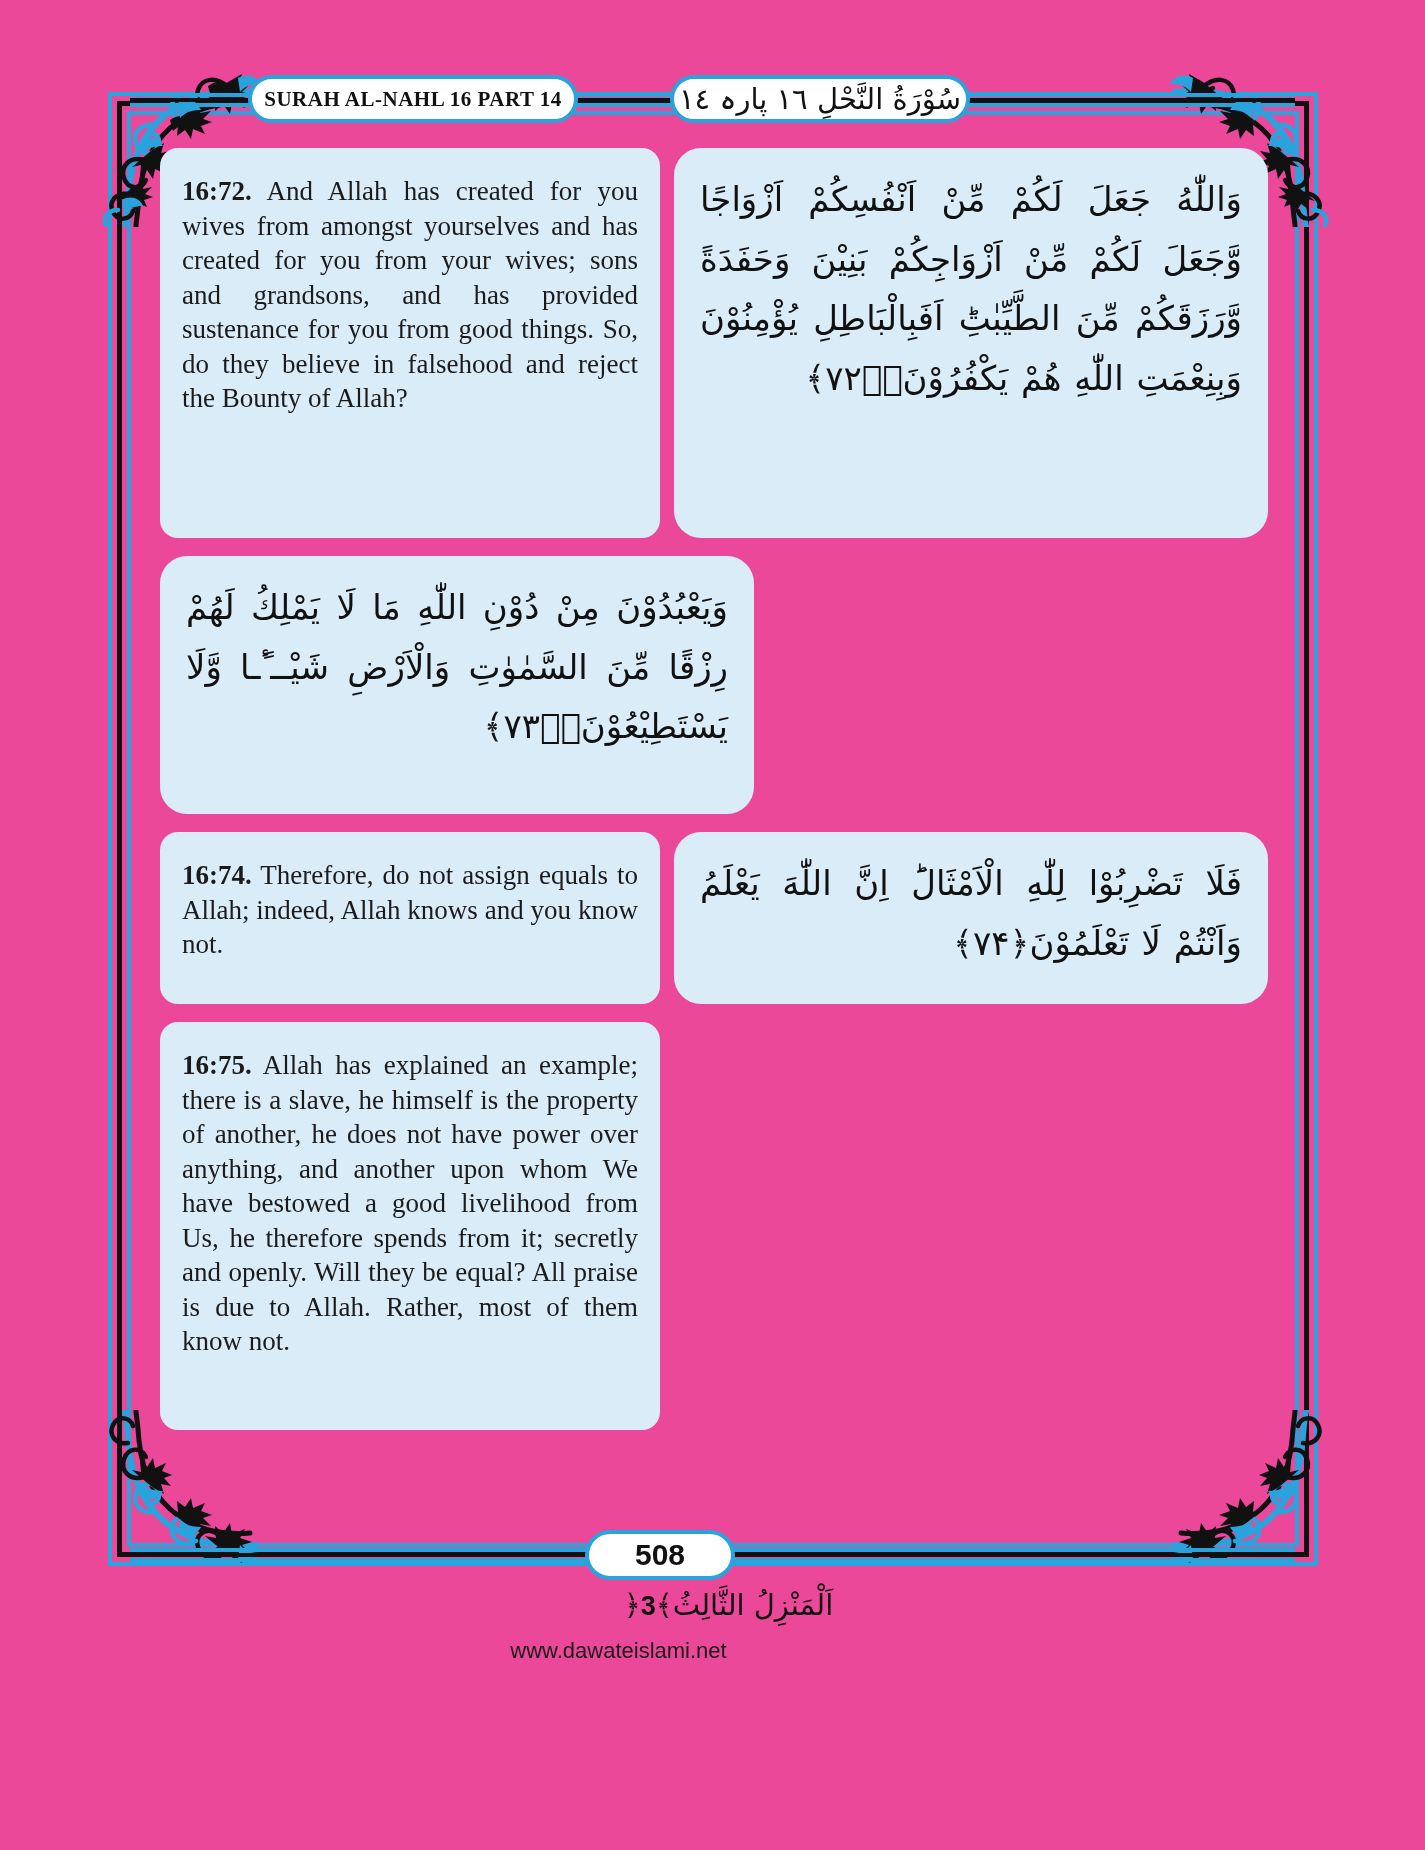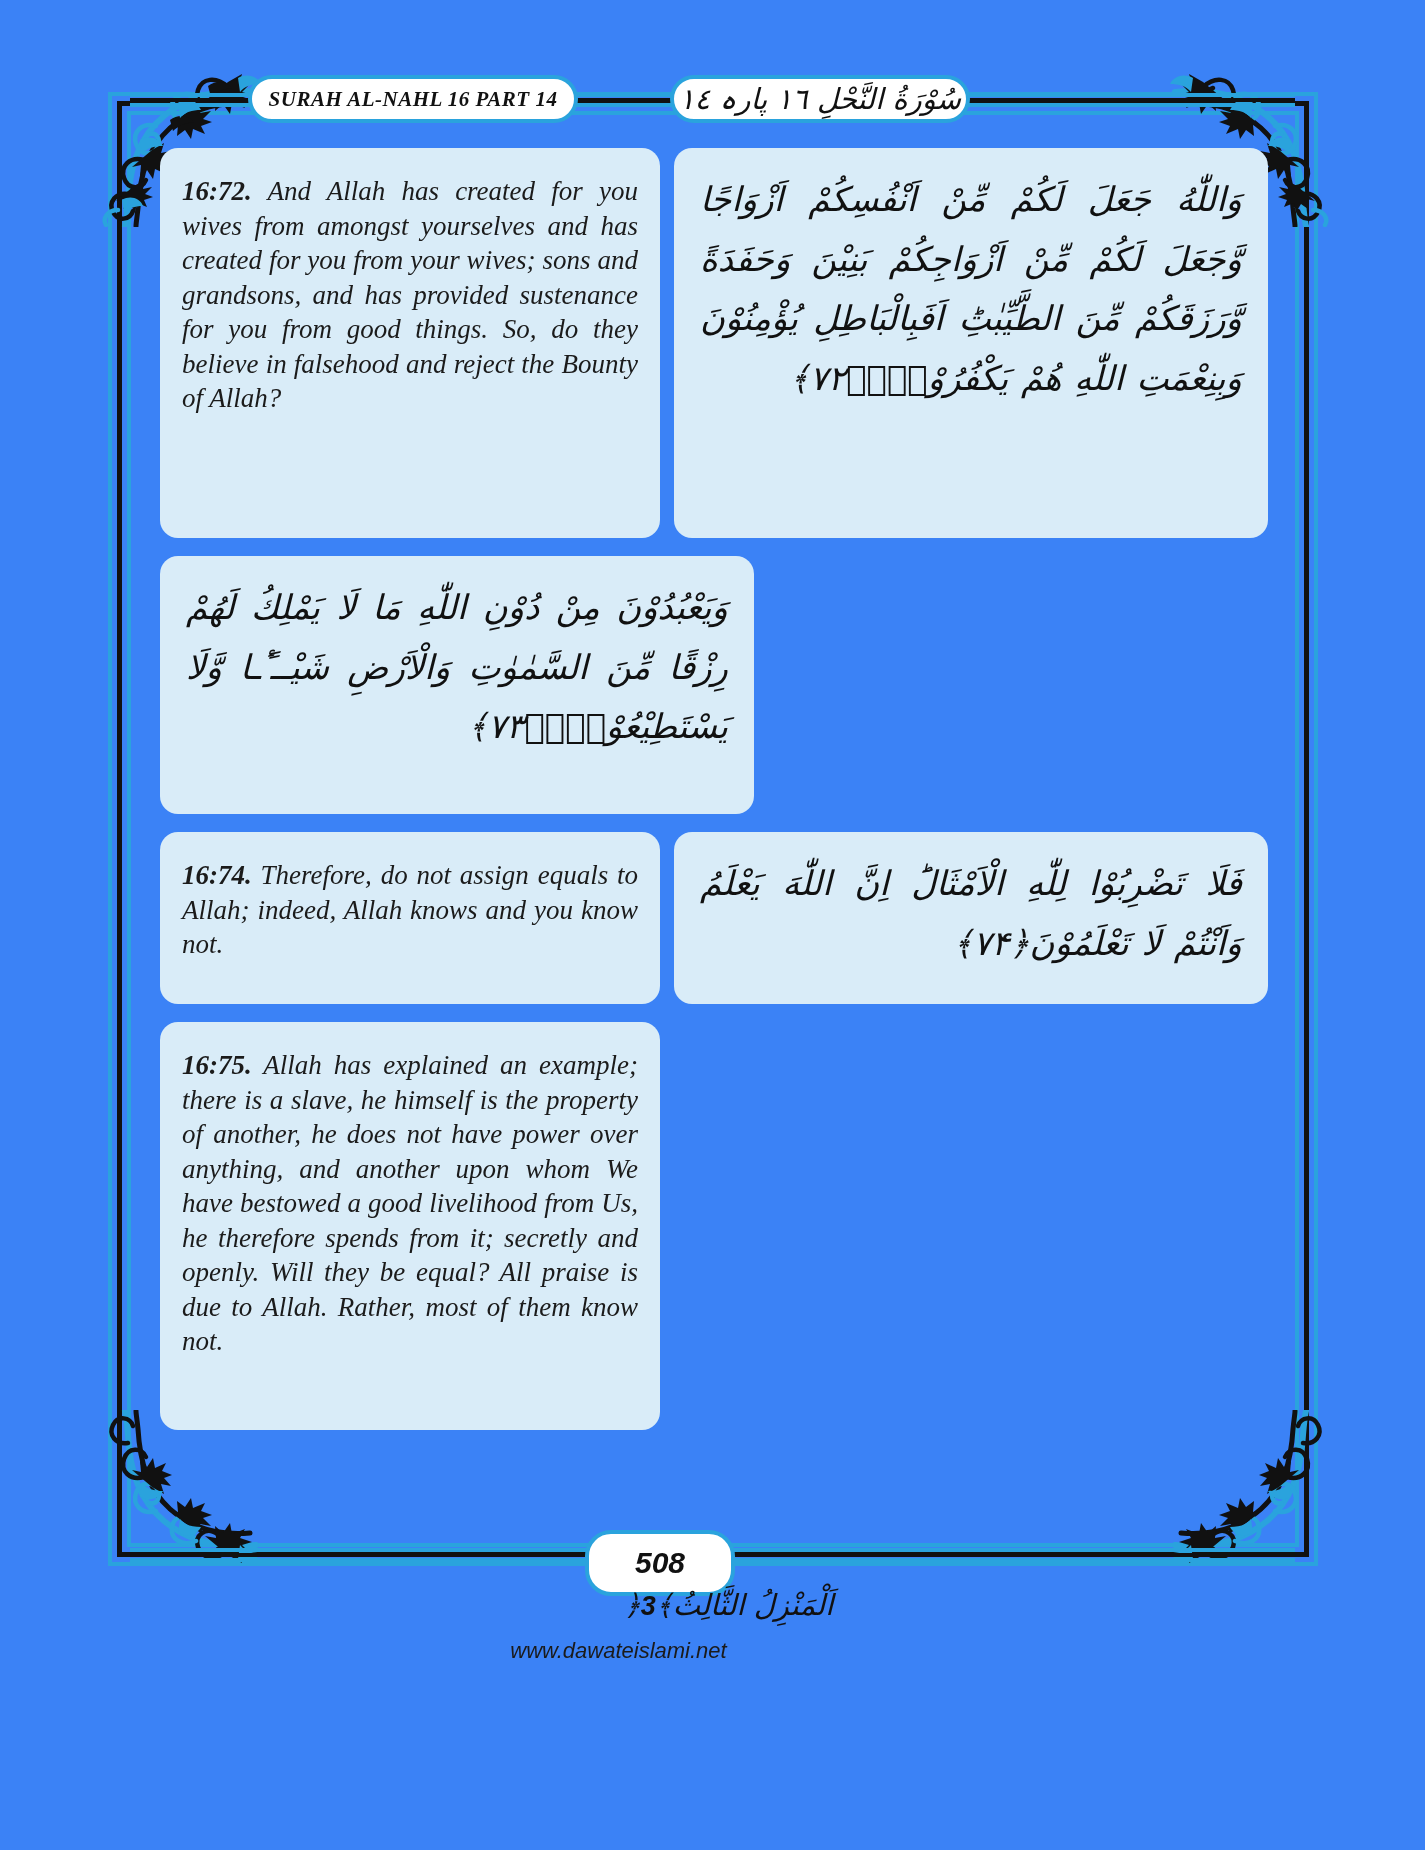--- a/index.html
+++ b/index.html
@@ -14,22 +14,21 @@
     position: relative;
     overflow: hidden;
   }
 
   
   .page {
     position: absolute;
     left: 0; top: 0;
     width: 1425px;
     height: 1850px;
-    background: #3b82f6;
-    font-style: italic;
+    background: #ec4899;
   }
 
   
   .border-frame {
     position: absolute;
     left: 108px;
     top: 92px;
     width: 1210px;
     height: 1474px;
     border: 4px solid #2aa3dd;
@@ -138,20 +137,21 @@
     border-radius: 18px;
     box-sizing: border-box;
   }
   .cell-en {
     width: 500px;
     padding: 26px 22px 24px 22px;
   }
   .cell-ar {
     width: 594px;
     padding: 22px 26px 20px 26px;
+    border-radius: 27px;
   }
 
   .verse-en {
     font-family: "Liberation Serif", serif;
     font-size: 27px;
     line-height: 1.28;
     color: #1b1b1b;
     text-align: justify;
     text-justify: inter-word;
     margin: 0;
@@ -191,21 +191,21 @@
     top: 18px;
     left: 0;
     width: 100%;
     height: 14px;
   }
   .footer-pill {
     position: absolute;
     left: 455px;
     top: 0;
     width: 150px;
-    height: 66px;
+    height: 50px;
     background: #ffffff;
     border: 4px solid #2aa3dd;
     border-radius: 26px;
     box-sizing: border-box;
     display: flex;
     align-items: center;
     justify-content: center;
   }
   .page-number {
     font-family: "Liberation Sans", sans-serif;

